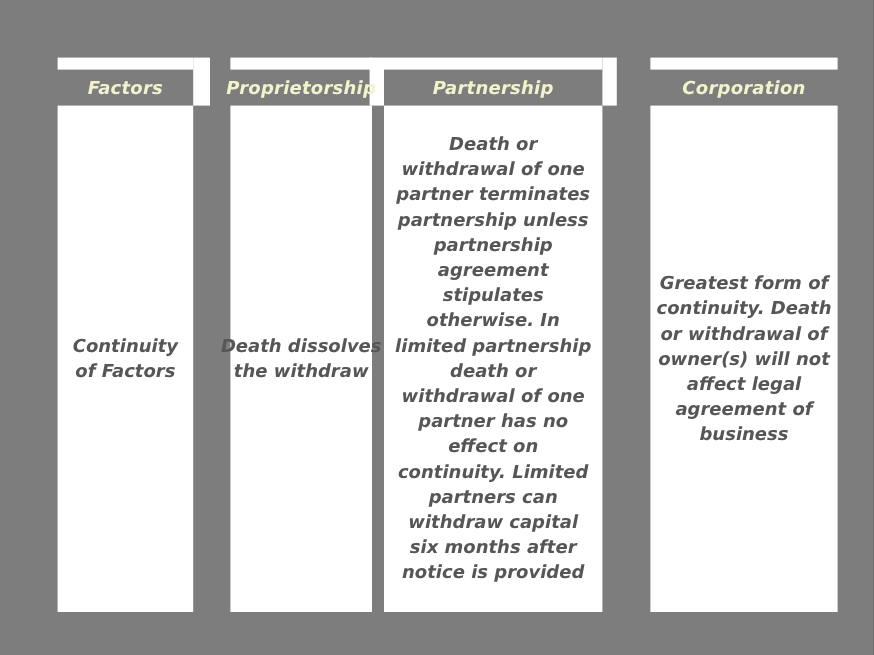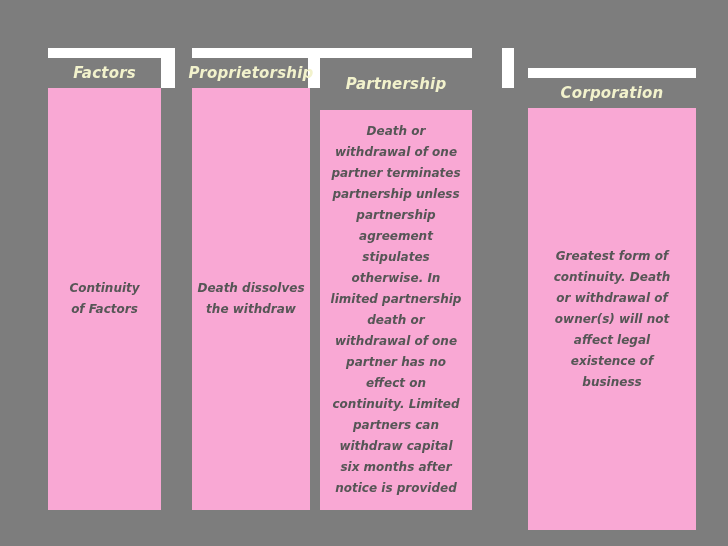--- a/index.html
+++ b/index.html
@@ -30,42 +30,42 @@
     display: flex;
     align-items: center;
     justify-content: center;
     color: #F2F2CC;
     font-size: 15px;
     letter-spacing: 0.2px;
     white-space: pre;
   }
   .col-body {
     flex: 1;
-    background: #f9a8d4;
+    background: #ffffff;
     display: flex;
     align-items: center;
     justify-content: center;
     color: #565656;
-    font-size: 12px;
+    font-size: 15px;
     line-height: 21px;
     text-align: center;
     white-space: pre;
     overflow: visible;
   }
   .gap-strip {
     position: absolute;
     top: 48px;
     height: 40px;
     background: #FFFFFF;
   }
   
   #col-factors        { left: 48px;  width: 113px; }
   #col-proprietorship { left: 192px; width: 118px; }
-  #col-partnership    { left: 320px; width: 152px; gap: 11px; }
-  #col-corporation    { left: 528px; width: 168px; margin-top: 20px; }
+  #col-partnership    { left: 320px; width: 182px; }
+  #col-corporation    { left: 542px; width: 156px; }
   #gap-strip-1 { left: 161px; width: 14px; }
   #gap-strip-2 { left: 308px; width: 12px; }
   #gap-strip-3 { left: 502px; width: 12px; }
 </style>
 </head>
 <body>
 
 <div class="slide">
 
   <div class="gap-strip" id="gap-strip-1"></div>
@@ -110,17 +110,17 @@
   </div>
 
   <div class="col" id="col-corporation">
     <div class="col-topbar"></div>
     <div class="col-header">Corporation</div>
     <div class="col-body">Greatest form of
 continuity. Death
 or withdrawal of
 owner(s) will not
 affect legal
-existence of
+agreement of
 business</div>
   </div>
 
 </div>
 
 </body></html>

